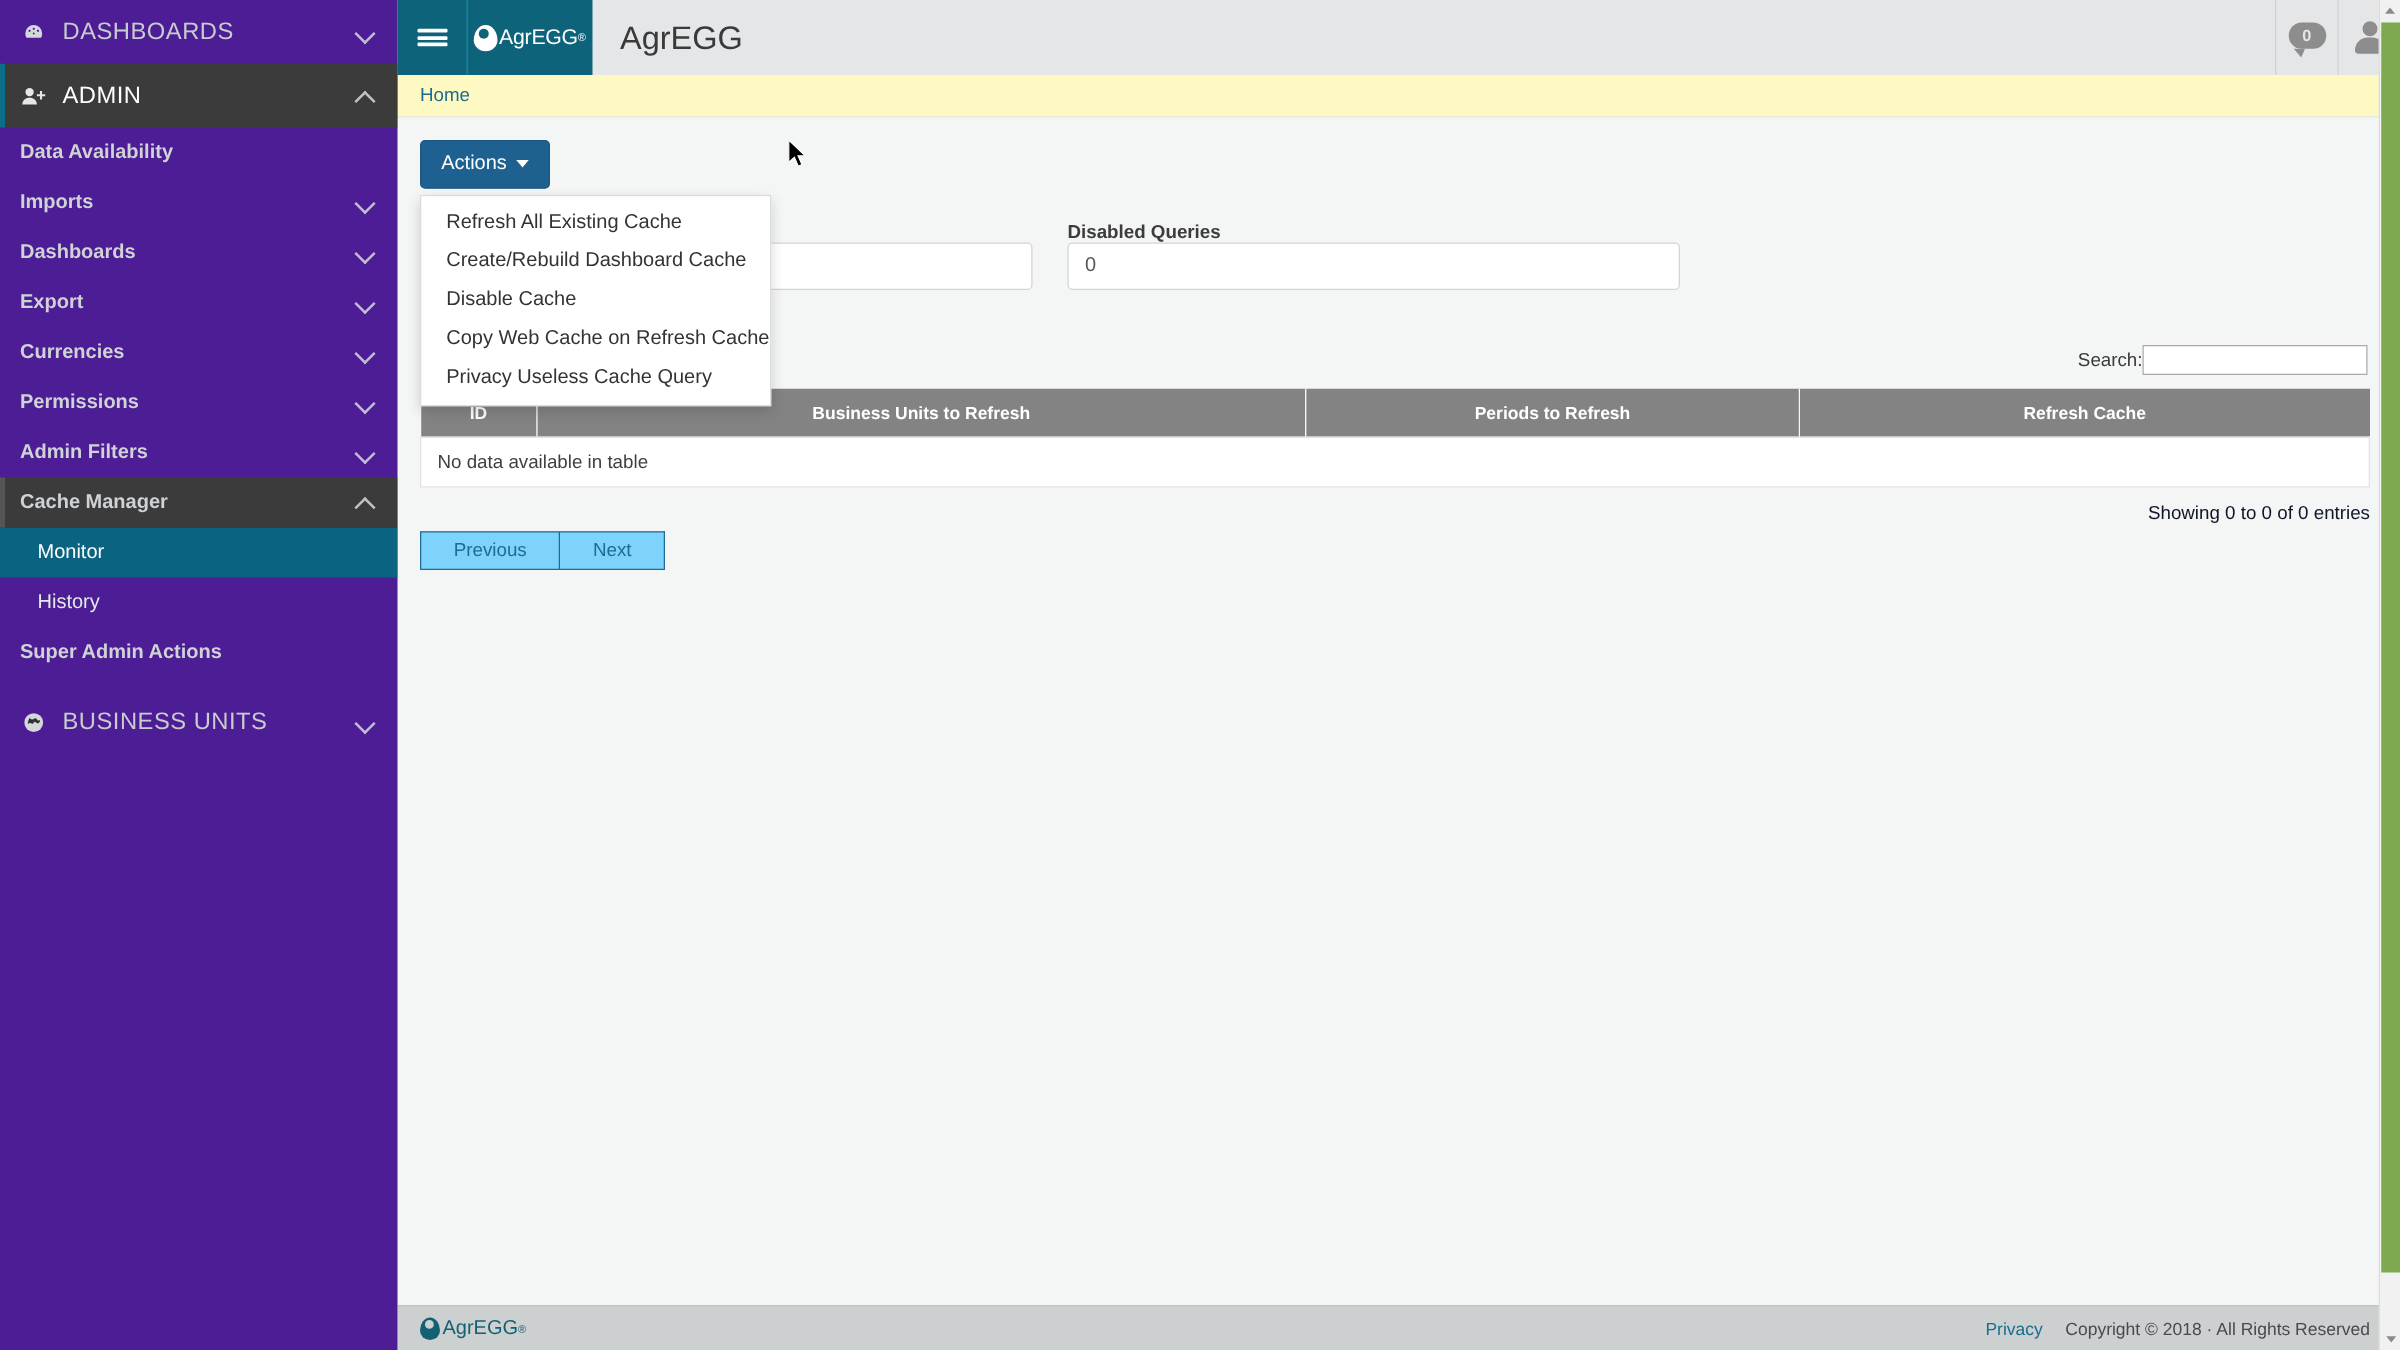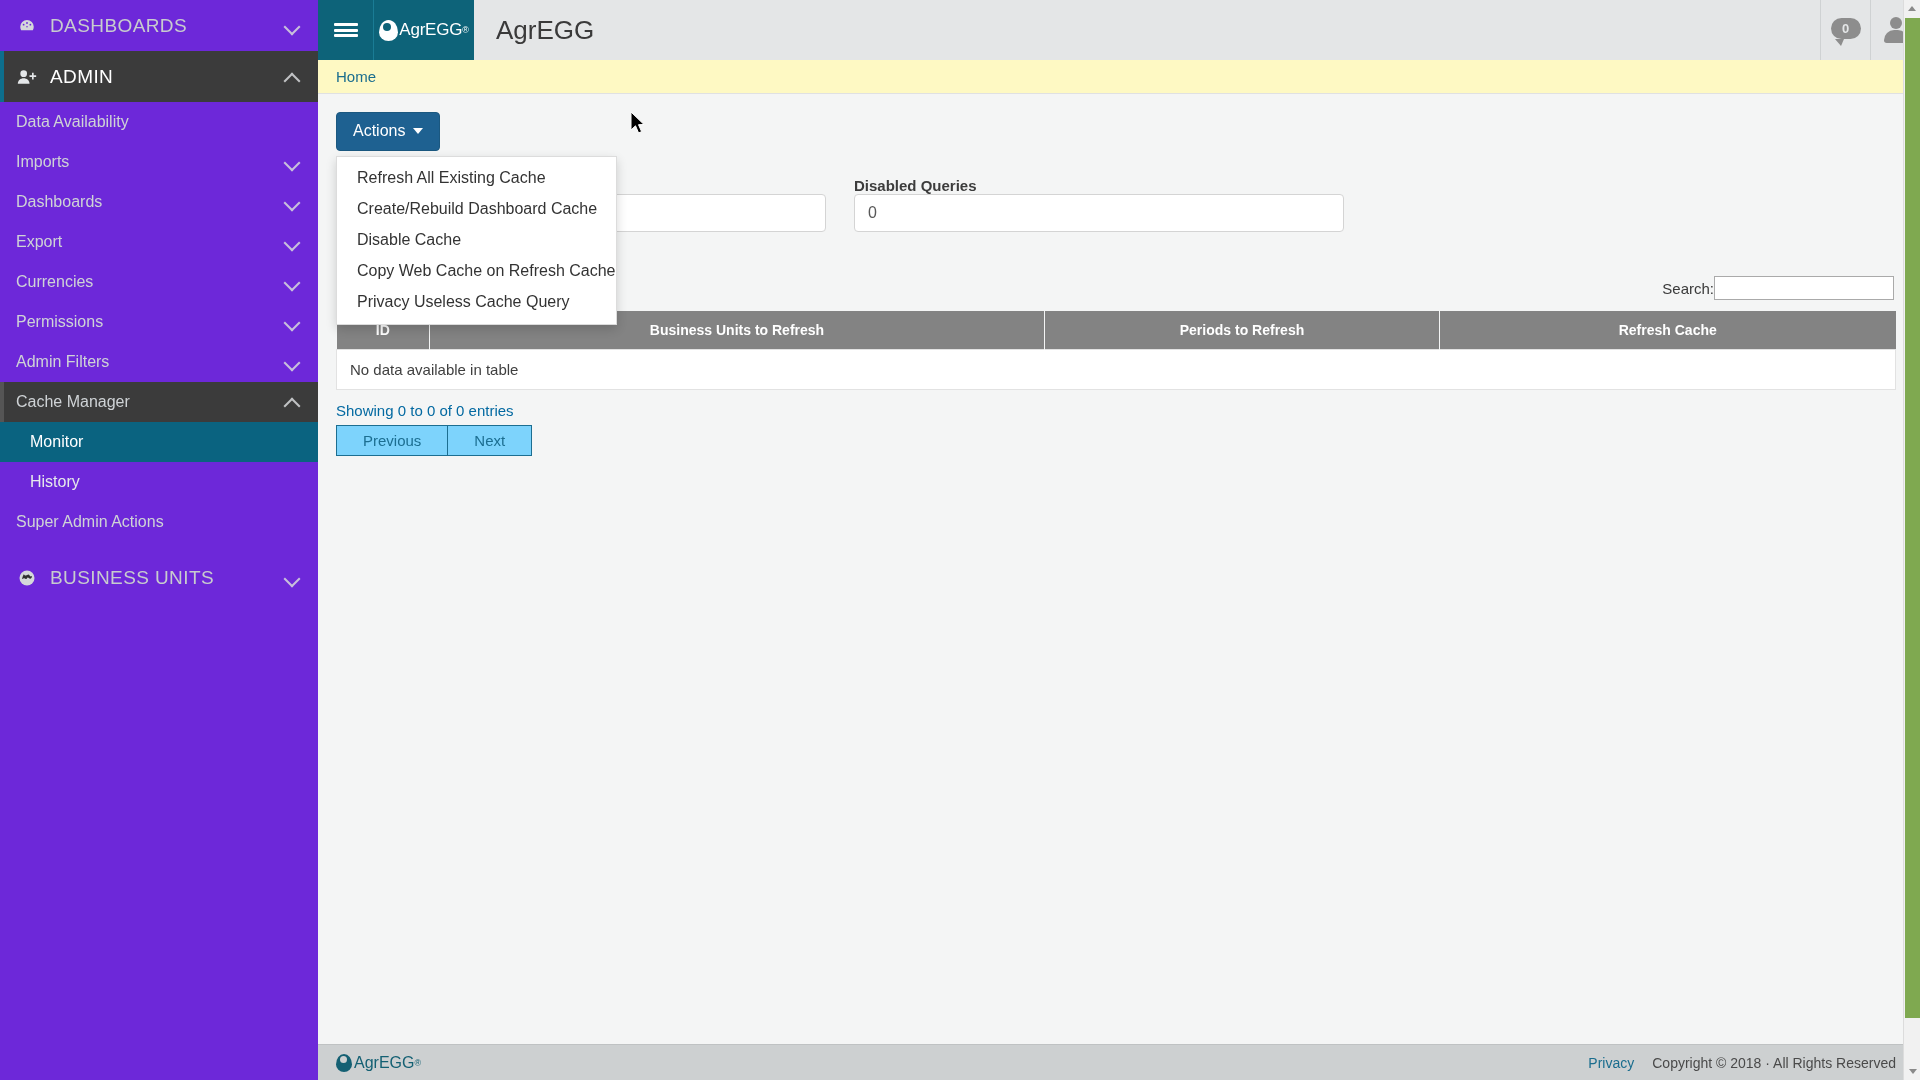--- a/index.html
+++ b/index.html
@@ -7,21 +7,21 @@
     width: 1920px; height: 1080px;
     font-family: "Liberation Sans", sans-serif;
     background: #f4f4f4;
     overflow: hidden;
   }
   .app { position: relative; width: 1920px; height: 1080px; display: flex; }
 
   
   .sidebar {
     width: 318px; min-width: 318px; height: 1080px;
-    background: #6d28d9;
+    background: #4c1d95;
     overflow: hidden;
     position: relative;
     z-index: 30;
   }
   .nav-section {
     display: flex; align-items: center;
     height: 51px;
     padding: 0 18px 0 14px;
     color: #c8ccce;
     font-size: 19px;
@@ -58,20 +58,21 @@
   .chev.up::before { transform: rotate(-135deg); top: 6px; }
 
   .nav-item {
     display:flex; align-items:center;
     height: 40px;
     padding: 0 18px 0 16px;
     color: #cfd3d6;
     font-size: 16px;
     cursor: pointer;
     position: relative;
+    font-weight: bold;
   }
   .nav-item .ni-label { flex: 1; }
   .nav-item.expanded {
     background: #3b3b3b;
     border-left: 4px solid #555;
     padding-left: 12px;
   }
   .nav-sub {
     display:flex; align-items:center;
     height: 40px;
@@ -205,21 +206,21 @@
   }
   table.dt th:last-child { border-right: none; }
   table.dt th.col-id { width: 93px; }
   table.dt th.col-bu { width: 615px; }
   table.dt th.col-pr { width: 395px; }
   table.dt td {
     background:#fff; border:1px solid #e2e2e2;
     padding: 11px 13px; font-size: 15px; color:#3f3f3f;
   }
 
-  .pager-info { margin-top: 12px; font-size:15px; color:#0369a1; }
+  .pager-info { margin-top: 12px; font-size:15px; color:#0f172a;text-align:right; }
   .pager { display:flex; margin-top: 6px; }
   .pg-btn {
     border:1px solid #1c6e91; color:#1c6e91; background:#7dd3fc;
     font-size:15px; padding: 6px 26px; cursor:pointer;
     font-family:"Liberation Sans", sans-serif;
   }
   .pg-btn + .pg-btn { border-left: none; }
 
   .footer {
     height: 36px; background:#cdd0d1;

